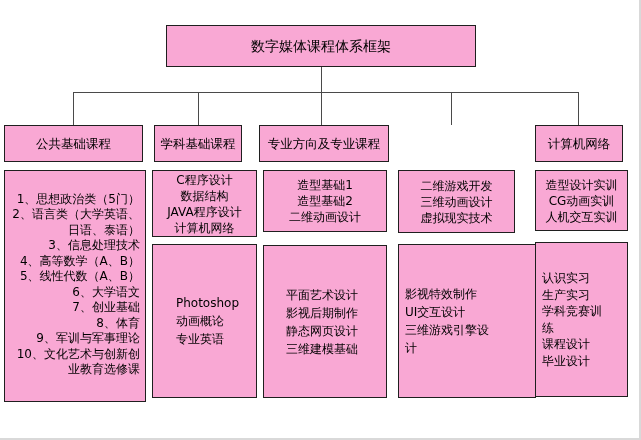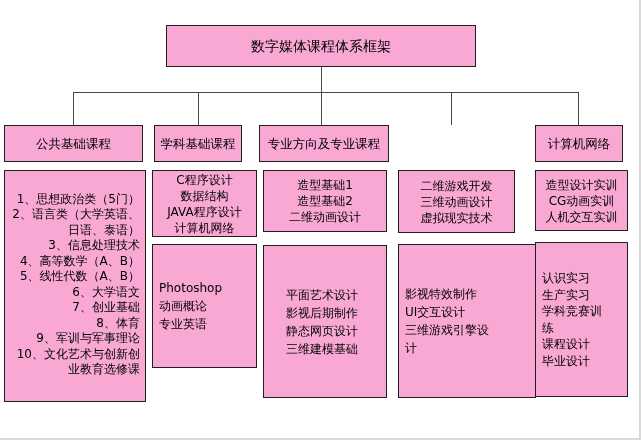--- a/index.html
+++ b/index.html
@@ -105,21 +105,21 @@
 9、军训与军事理论
 10、文化艺术与创新创业教育选修课</span>
   </div>
 
   <div class="box flex-center" style="left:152px; top:170px; width:105px; height:67px;">
     <span class="inner-txt">C程序设计
 数据结构
 JAVA程序设计
 计算机网络</span>
   </div>
-  <div class="box flex-left pad-l lh18" style="left:152px; top:244px; width:105px; height:124px;">
+  <div class="box flex-left pad-l lh18" style="left:152px; top:244px; width:105px; height:154px;justify-content:center;">
     <span class="inner-txt">Photoshop
 动画概论
 专业英语</span>
   </div>
 
   <div class="box flex-center" style="left:263px; top:170px; width:124px; height:62px;">
     <span class="inner-txt">造型基础1
 造型基础2
 二维动画设计</span>
   </div>

